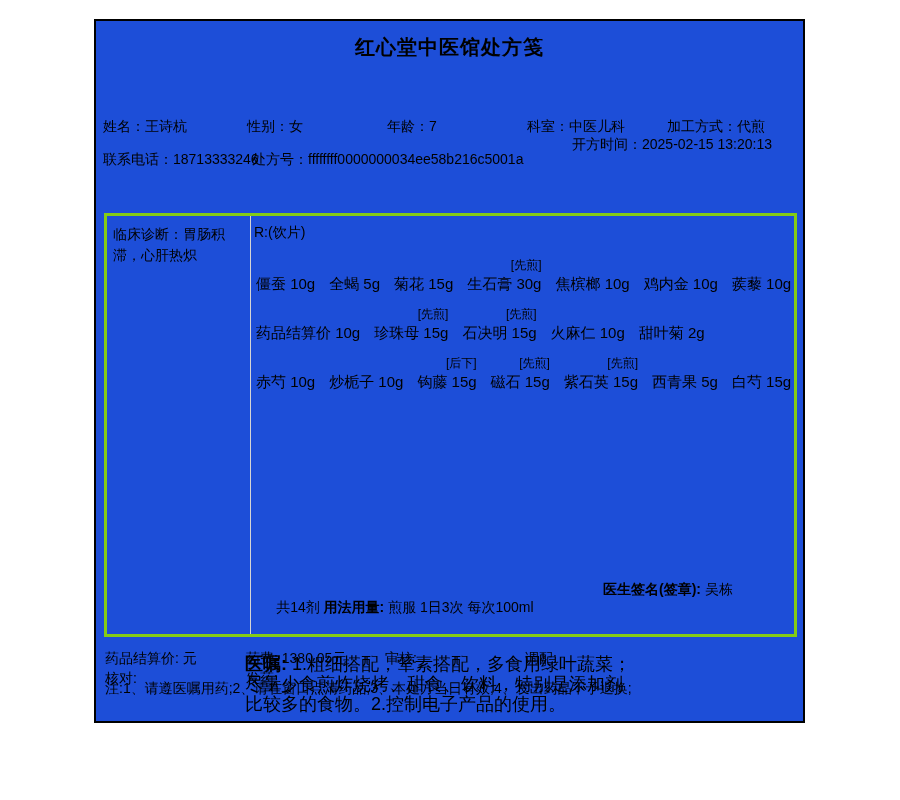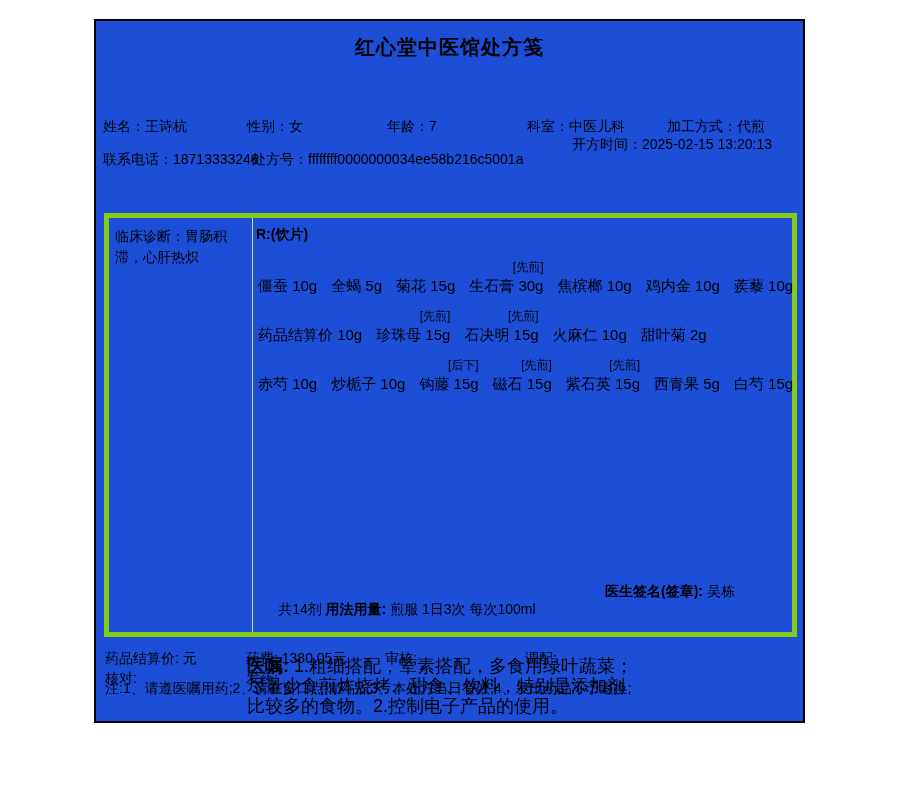--- a/index.html
+++ b/index.html
@@ -12,29 +12,29 @@
     position:absolute;left:94px;top:19px;width:711px;height:704px;
     border:2px solid #000000;box-sizing:border-box;background:#1d4ed8;
   }
   .title{
     position:absolute;left:0;top:13px;width:100%;text-align:center;
     font-size:20px;font-weight:bold;margin:0;letter-spacing:1px;
   }
   .abs{position:absolute;font-size:14px;line-height:17px;white-space:pre;}
   .rx-table{
     position:absolute;left:8px;top:192px;width:693px;height:424px;
-    border:5px solid #84cc16;box-sizing:border-box;display:flex;
+    border:3px solid #84cc16;box-sizing:border-box;display:flex;
   }
   .diag-cell{
     width:144px;flex:0 0 144px;border-right:1px solid #d4d4d4;
     padding:8px 6px;box-sizing:border-box;
   }
   .diag-text{display:block;width:122px;font-size:14px;line-height:21px;}
   .rx-cell{flex:1;padding:8px 0 0 3px;box-sizing:border-box;position:relative;}
-  .rx-header{font-size:14px;line-height:17px;display:block;margin-bottom:16px;white-space:pre;font-weight:bold;}
+  .rx-header{font-size:14px;line-height:17px;display:block;margin-bottom:16px;white-space:pre;}
   .herb-row{display:flex;gap:14px;margin:0 0 12px 2px;}
   .herb{display:flex;flex-direction:column;}
   .herb-tag{display:block;height:17px;font-size:12px;line-height:16px;text-align:right;white-space:pre;}
   .herb-text{display:block;font-size:15px;line-height:20px;white-space:pre;}
   .usage-block{position:absolute;left:138px;top:364px;width:556px;}
   .usage-line{font-size:14px;line-height:18px;white-space:pre;position:relative;}
   .doctor-sign{position:absolute;left:358px;top:0;white-space:pre;}
   .advice{width:386px;font-size:18px;line-height:20px;margin:2px 0 0 0;word-break:break-all;}
   .b{font-weight:bold;}
   .footer-field{position:absolute;font-size:14px;line-height:17px;white-space:pre;}

